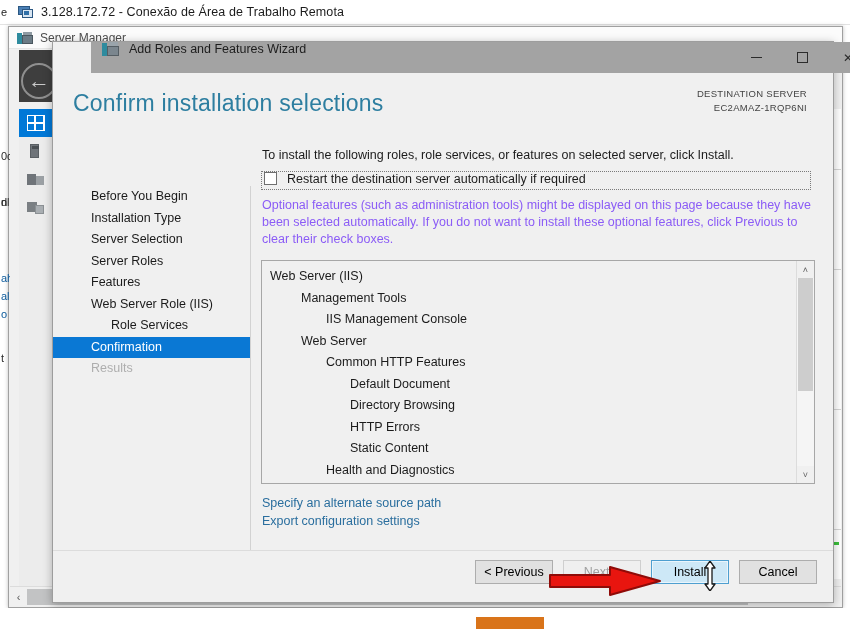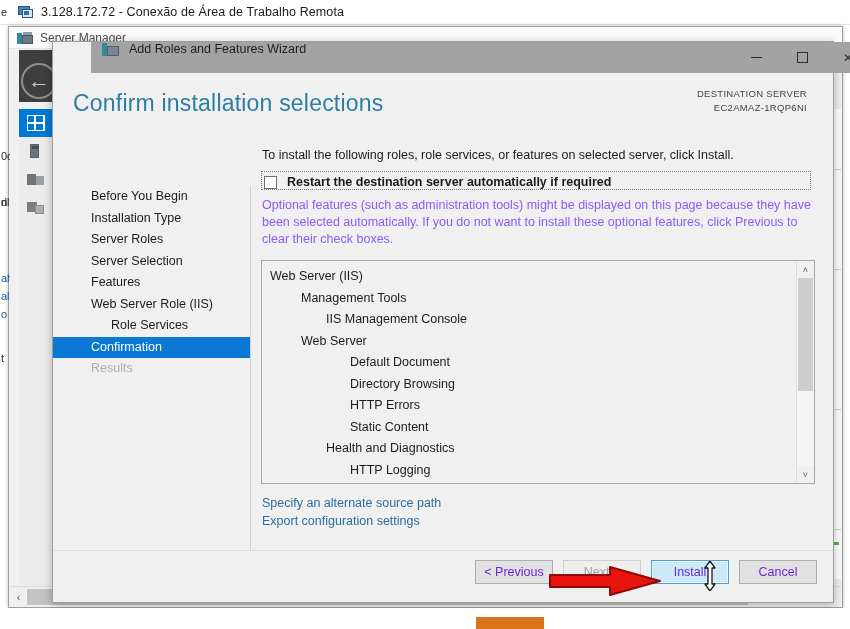--- a/index.html
+++ b/index.html
@@ -200,21 +200,21 @@
   .wz-main {
     position: absolute; left: 199px; top: 0; right: 0; height: 100%;
   }
   .wz-intro {
     position: absolute; left: 10px; top: 8px; right: 22px;
     font-size: 12.5px; color: #1b1b1b; line-height: 17px;
   }
   .wz-check-row {
     position: absolute; left: 9px; top: 32px; right: 22px; height: 19px;
     border: 1px dotted #7a7a7a;
-    display: flex; align-items: flex-end; font-weight: bold;
+    display: flex; align-items: flex-start;
   }
   .wz-check {
     width: 13px; height: 13px; background: #fff; border: 1px solid #6f6f6f;
     margin-left: 2px; flex: none;
   }
   .wz-check-lbl { font-size: 12.5px; color: #1b1b1b; margin-left: 10px; }
 
   .wz-optional {
     position: absolute; left: 10px; top: 58px; right: 20px;
     font-size: 12.5px; color: #8b5cf6; line-height: 17px;
@@ -261,21 +261,21 @@
   .wz-footer {
     position: absolute; left: 0; right: 0; bottom: 0; height: 52px;
     background: #f0f0f0; border-top: 1px solid #dcdcdc;
   }
   .wz-btns {
     position: absolute; right: 16px; top: 9px;
     display: flex; gap: 10px;
   }
   .wz-btn {
     width: 78px; height: 24px; font-size: 12.5px;
-    background: #e1e1e1; border: 1px solid #adadad; color: #6d28d9;
+    background: #e1e1e1; border: 1px solid #adadad; color: #000000;
     display: flex; align-items: center; justify-content: center;
     font-family: "Liberation Sans", sans-serif;
     cursor: pointer;
   }
   .wz-btn.disabled { color: #a0a0a0; border-color: #cfcfcf; background: #efefef; cursor: default; }
   .wz-btn.primary {
     background: #cde8f7; border: 1px solid #4e9fd0;
     box-shadow: inset 0 0 0 1px #eaf5fc;
   }
 
@@ -400,22 +400,22 @@
         <div class="lbl">DESTINATION SERVER</div>
         <div class="val">EC2AMAZ-1RQP6NI</div>
       </div>
     </div>
 
     <div class="wz-body">
 
       <div class="wz-nav">
         <div class="wz-nav-item">Before You Begin</div>
         <div class="wz-nav-item">Installation Type</div>
+        <div class="wz-nav-item">Server Selection</div>
         <div class="wz-nav-item">Server Roles</div>
-        <div class="wz-nav-item">Server Selection</div>
         <div class="wz-nav-item">Features</div>
         <div class="wz-nav-item">Web Server Role (IIS)</div>
         <div class="wz-nav-item sub">Role Services</div>
         <div class="wz-nav-item active">Confirmation</div>
         <div class="wz-nav-item disabled">Results</div>
       </div>
 
       <div class="wz-main">
 
         <div class="wz-intro">To install the following roles, role services, or features on selected server, click Install.</div>
@@ -426,20 +426,21 @@
         </div>
 
         <div class="wz-optional">Optional features (such as administration tools) might be displayed on this page because they have been selected automatically. If you do not want to install these optional features, click Previous to clear their check boxes.</div>
 
         <div class="wz-listbox">
           <div class="wz-list-inner">
             <div class="wz-list-item lvl0">Web Server (IIS)</div>
             <div class="wz-list-item lvl1">Management Tools</div>
             <div class="wz-list-item lvl2">IIS Management Console</div>
             <div class="wz-list-item lvl1">Web Server</div>
+            <div class="wz-list-item lvl2">Common HTTP Features</div>
             <div class="wz-list-item lvl3">Default Document</div>
             <div class="wz-list-item lvl3">Directory Browsing</div>
             <div class="wz-list-item lvl3">HTTP Errors</div>
             <div class="wz-list-item lvl3">Static Content</div>
             <div class="wz-list-item lvl2">Health and Diagnostics</div>
             <div class="wz-list-item lvl3">HTTP Logging</div>
           </div>
           <div class="wz-vscroll">
             <div class="vs-arrow">˄</div>
             <div class="vs-track">

